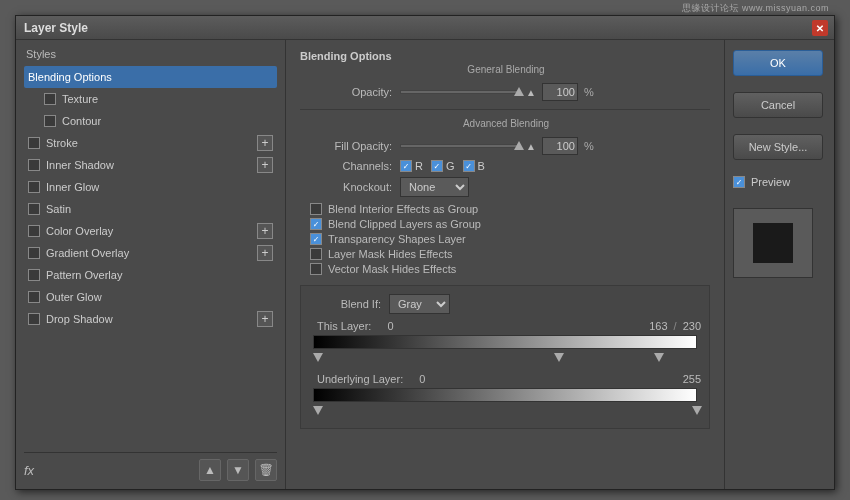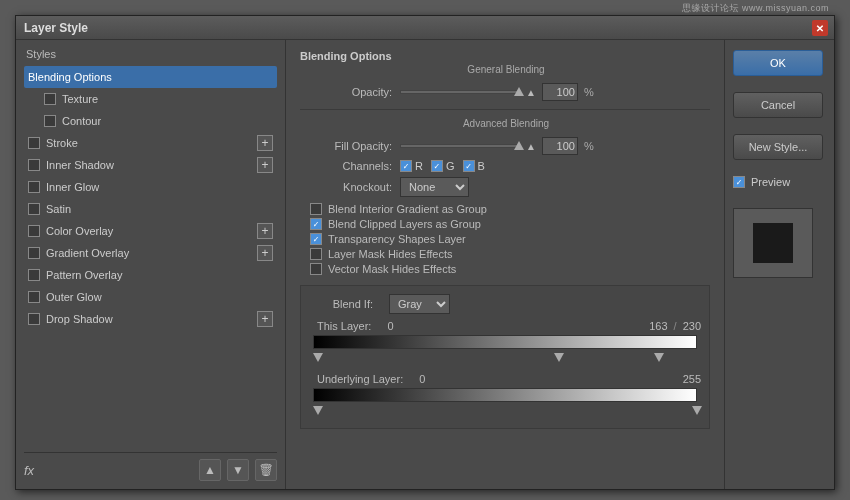--- a/index.html
+++ b/index.html
@@ -206,21 +206,21 @@
       text-align: right;
       padding-right: 8px;
       font-size: 11px;
       flex-shrink: 0;
     }
 
     .form-label-sm {
       color: #bbb;
       width: 80px;
       text-align: right;
-      padding-right: 16px;
+      padding-right: 8px;
       font-size: 11px;
       flex-shrink: 0;
     }
 
     select {
       background: #5a5a5a;
       border: 1px solid #333;
       color: #ccc;
       padding: 2px 4px;
       font-size: 11px;
@@ -593,21 +593,21 @@
         <select>
           <option>None</option>
           <option>Shallow</option>
           <option>Deep</option>
         </select>
       </div>
 
       <div class="advanced-options">
         <div class="option-row">
           <div class="checkbox-sq"></div>
-          <span class="option-label">Blend Interior Gradient as Group</span>
+          <span class="option-label">Blend Interior Effects as Group</span>
         </div>
         <div class="option-row">
           <div class="checkbox-sq checked"></div>
           <span class="option-label">Blend Clipped Layers as Group</span>
         </div>
         <div class="option-row">
           <div class="checkbox-sq checked"></div>
           <span class="option-label">Transparency Shapes Layer</span>
         </div>
         <div class="option-row">

